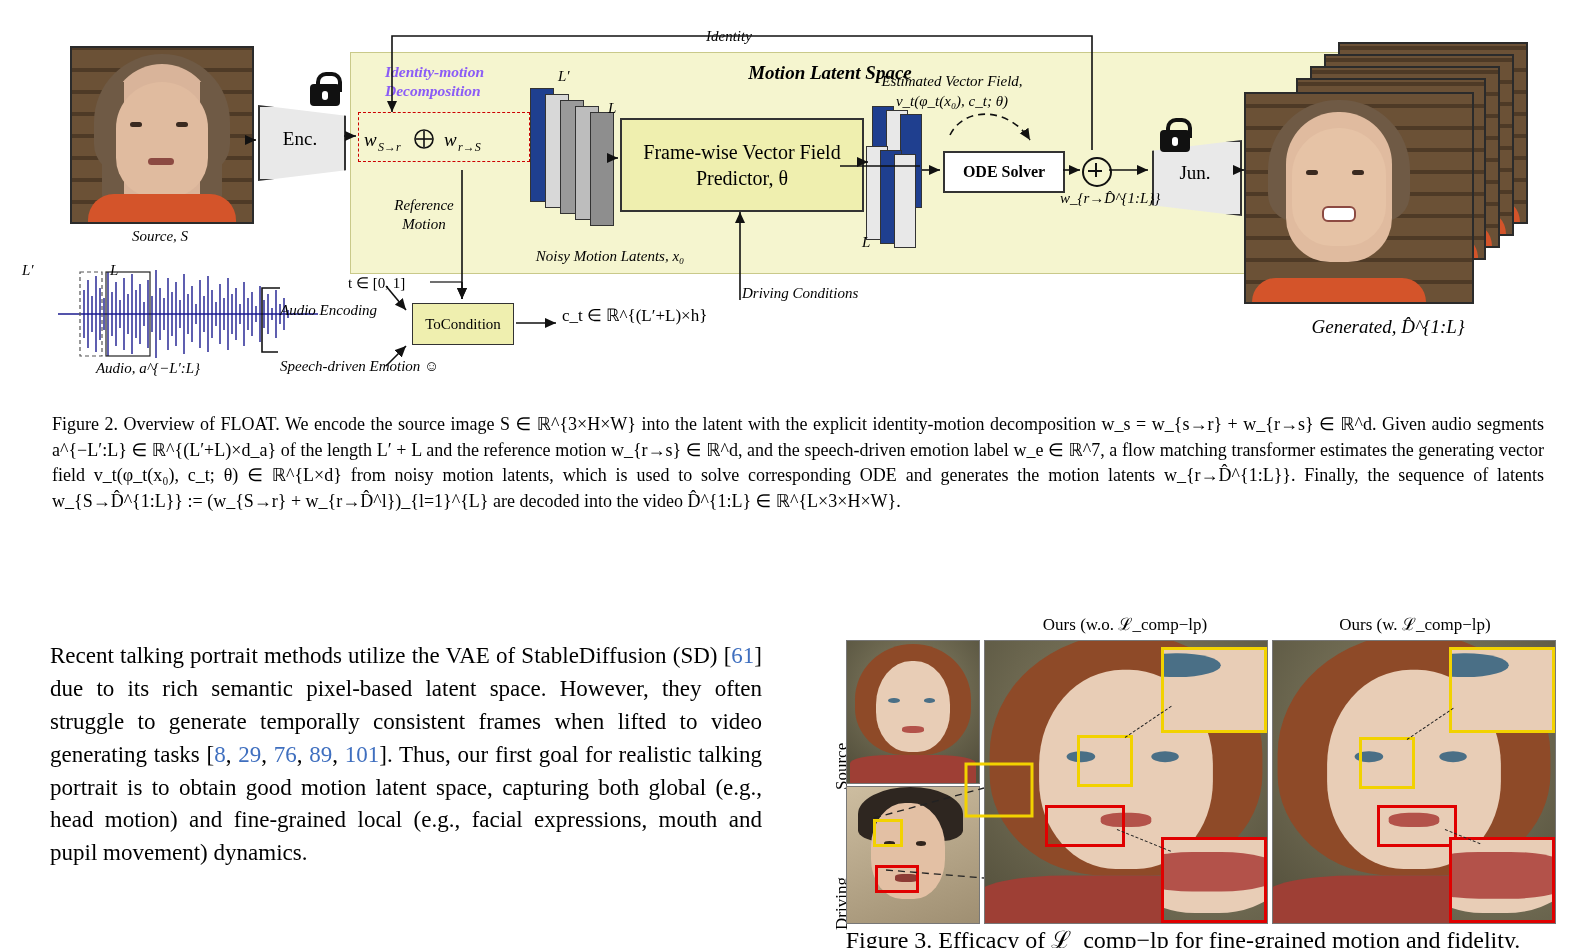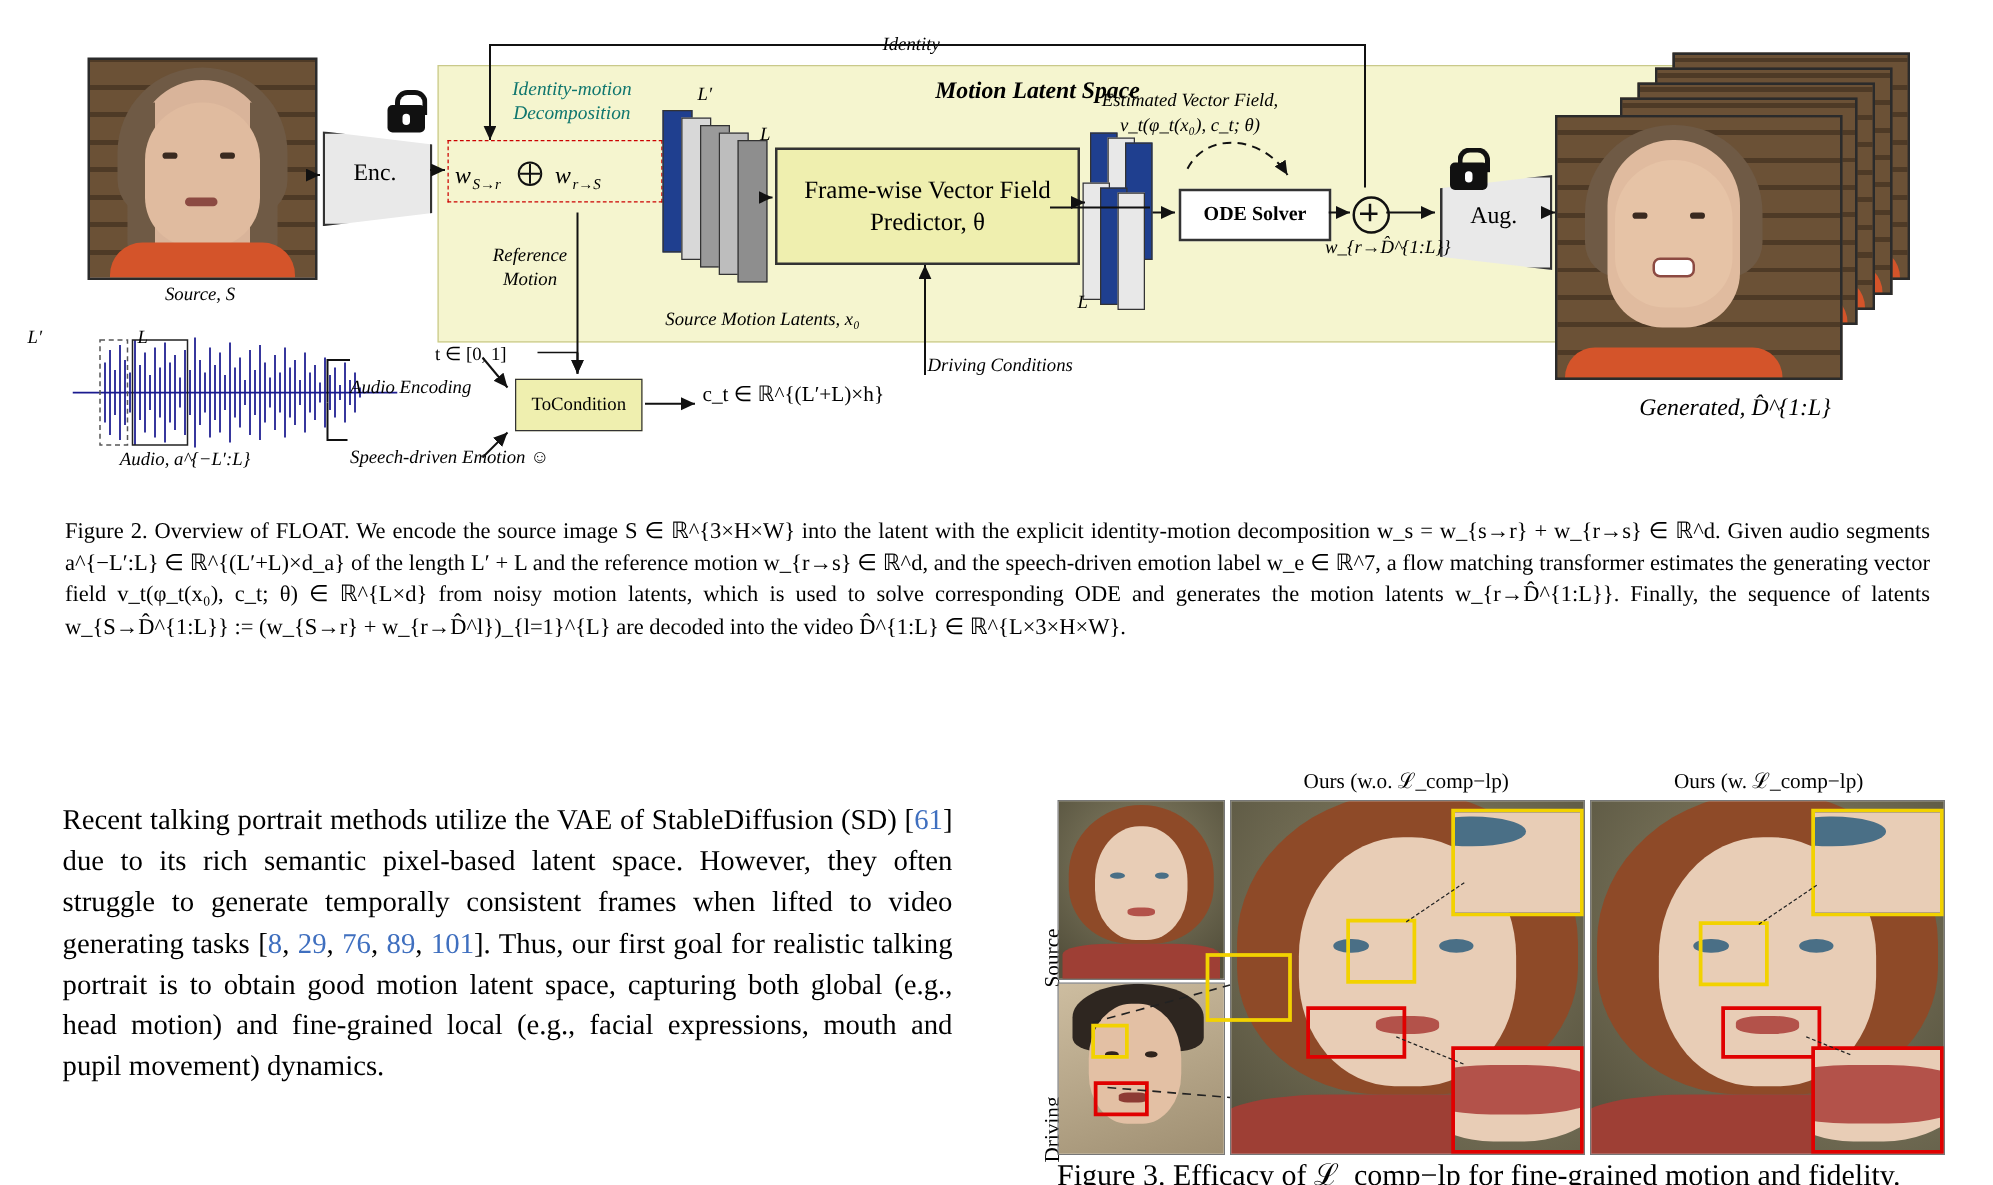--- a/index.html
+++ b/index.html
@@ -14,22 +14,22 @@
   #fig2{position:absolute;left:0;top:0;width:1594px;height:400px;}
   .latent-bg{
     position:absolute;left:350px;top:52px;width:1000px;height:220px;
     background:#f5f5cf;border:1px solid #c9c98a;
   }
   .mls-title{
     position:absolute;left:640px;top:62px;width:380px;text-align:center;
     font-style:italic;font-weight:bold;font-size:19px;
   }
   .idm-dec{
-    position:absolute;left:385px;top:62px;width:145px;text-align:center;
-    color:#0f766e;font-weight:normal;font-style:italic;font-size:15.5px;line-height:1.25;
+    position:absolute;left:385px;top:62px;width:145px;text-align:left;
+    color:#8b5cf6;font-weight:bold;font-style:italic;font-size:15.5px;line-height:1.25;
   }
   .srcimg{
     position:absolute;left:70px;top:46px;width:180px;height:174px;
     border:2px solid #2b2b2b;overflow:hidden;
     background:linear-gradient(#5d4632,#6d553d);
   }
   .srcimg .shelf{position:absolute;left:0;top:0;width:100%;height:100%;
     background:
       repeating-linear-gradient(0deg,#6b5136 0 18px,#4e3a26 18px 22px),
       #5d4632;}
@@ -244,21 +244,21 @@
 
     <div class="enc"></div>
     <div class="enc-lbl">Enc.</div>
     <div class="lock" style="left:310px;top:72px;">
       <div class="shackle"></div>
         <div class="body"></div>
         <div class="kh"></div>
     </div>
 
     <div class="dec"></div>
-    <div class="dec-lbl">Aug.</div>
+    <div class="dec-lbl">Jun.</div>
     <div class="lock" style="left:1160px;top:118px;">
       <div class="shackle"></div>
         <div class="body"></div>
         <div class="kh"></div>
     </div>
 
     <div class="dashbox"></div>
     <svg style="position:absolute;left:358px;top:118px;" width="172" height="40">
       <text x="6" y="28" font-size="19" font-style="italic" font-family="Liberation Serif, serif">w</text>
       <text x="20" y="33" font-size="12" font-style="italic" font-family="Liberation Serif, serif">S→r</text>
@@ -273,21 +273,21 @@
 
     <div>
       <div class="lat" style="left:530px;top:88px;width:22px;height:112px;background:#1f3f8f;"></div>
       <div class="lat" style="left:545px;top:94px;width:22px;height:112px;background:#d8d8d8;"></div>
       <div class="lat" style="left:560px;top:100px;width:22px;height:112px;background:#9a9a9a;"></div>
       <div class="lat" style="left:575px;top:106px;width:22px;height:112px;background:#bdbdbd;"></div>
       <div class="lat" style="left:590px;top:112px;width:22px;height:112px;background:#8e8e8e;"></div>
     </div>
     <div class="lbl ital" style="left:558px;top:68px;">L′</div>
     <div class="lbl ital" style="left:608px;top:100px;">L</div>
-    <div class="lbl ital" style="left:510px;top:248px;width:200px;text-align:center;">Source Motion Latents, x₀</div>
+    <div class="lbl ital" style="left:510px;top:248px;width:200px;text-align:center;">Noisy Motion Latents, x₀</div>
 
     <div class="predictor">
       <span>Frame-wise Vector Field Predictor, θ</span>
     </div>
 
     <div>
       <div class="lat" style="left:872px;top:106px;width:20px;height:92px;background:#1f3f8f;"></div>
       <div class="lat" style="left:886px;top:110px;width:20px;height:92px;background:#e8e8e8;"></div>
       <div class="lat" style="left:900px;top:114px;width:20px;height:92px;background:#1f3f8f;"></div>
       <div class="lat" style="left:866px;top:146px;width:20px;height:92px;background:#e8e8e8;"></div>

